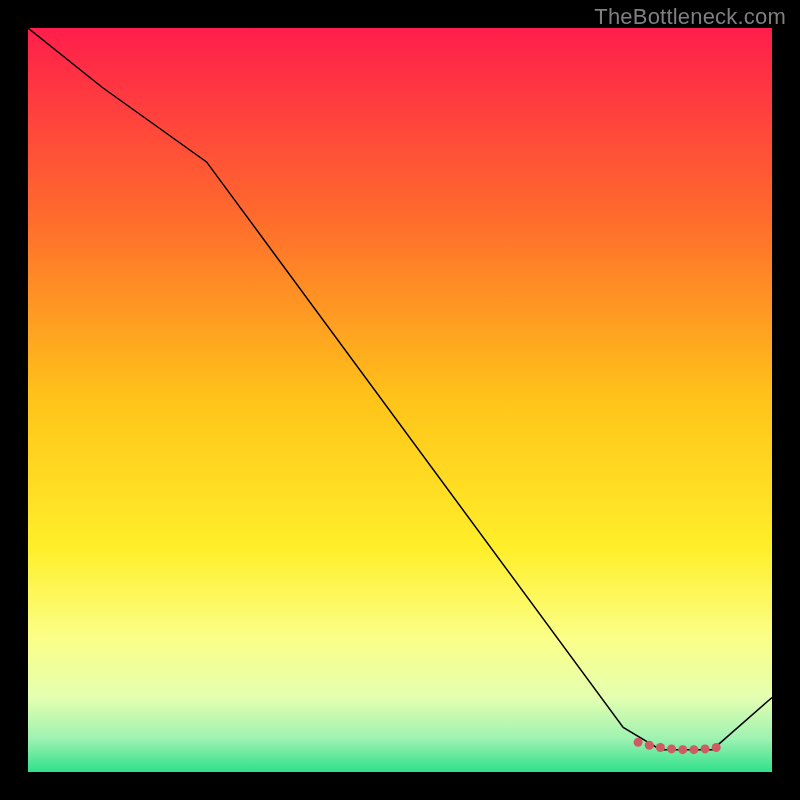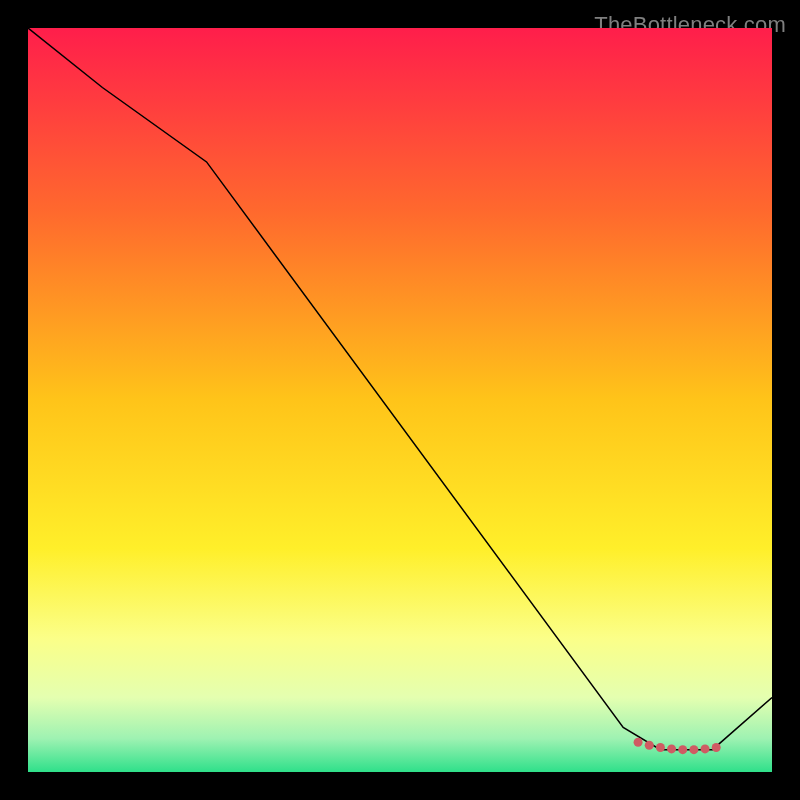--- a/index.html
+++ b/index.html
@@ -12,21 +12,21 @@
     font-family: Arial, Helvetica, sans-serif;
   }
   .stage {
     position: relative;
     width: 800px;
     height: 800px;
     background: #000;
   }
   .watermark {
     position: absolute;
-    top: 12px;
+    top: 4px;
     right: 14px;
     color: #7f7f7f;
     font-size: 22px;
     font-weight: 500;
     letter-spacing: 0.2px;
   }
   .plot {
     position: absolute;
     left: 28px;
     top: 28px;

